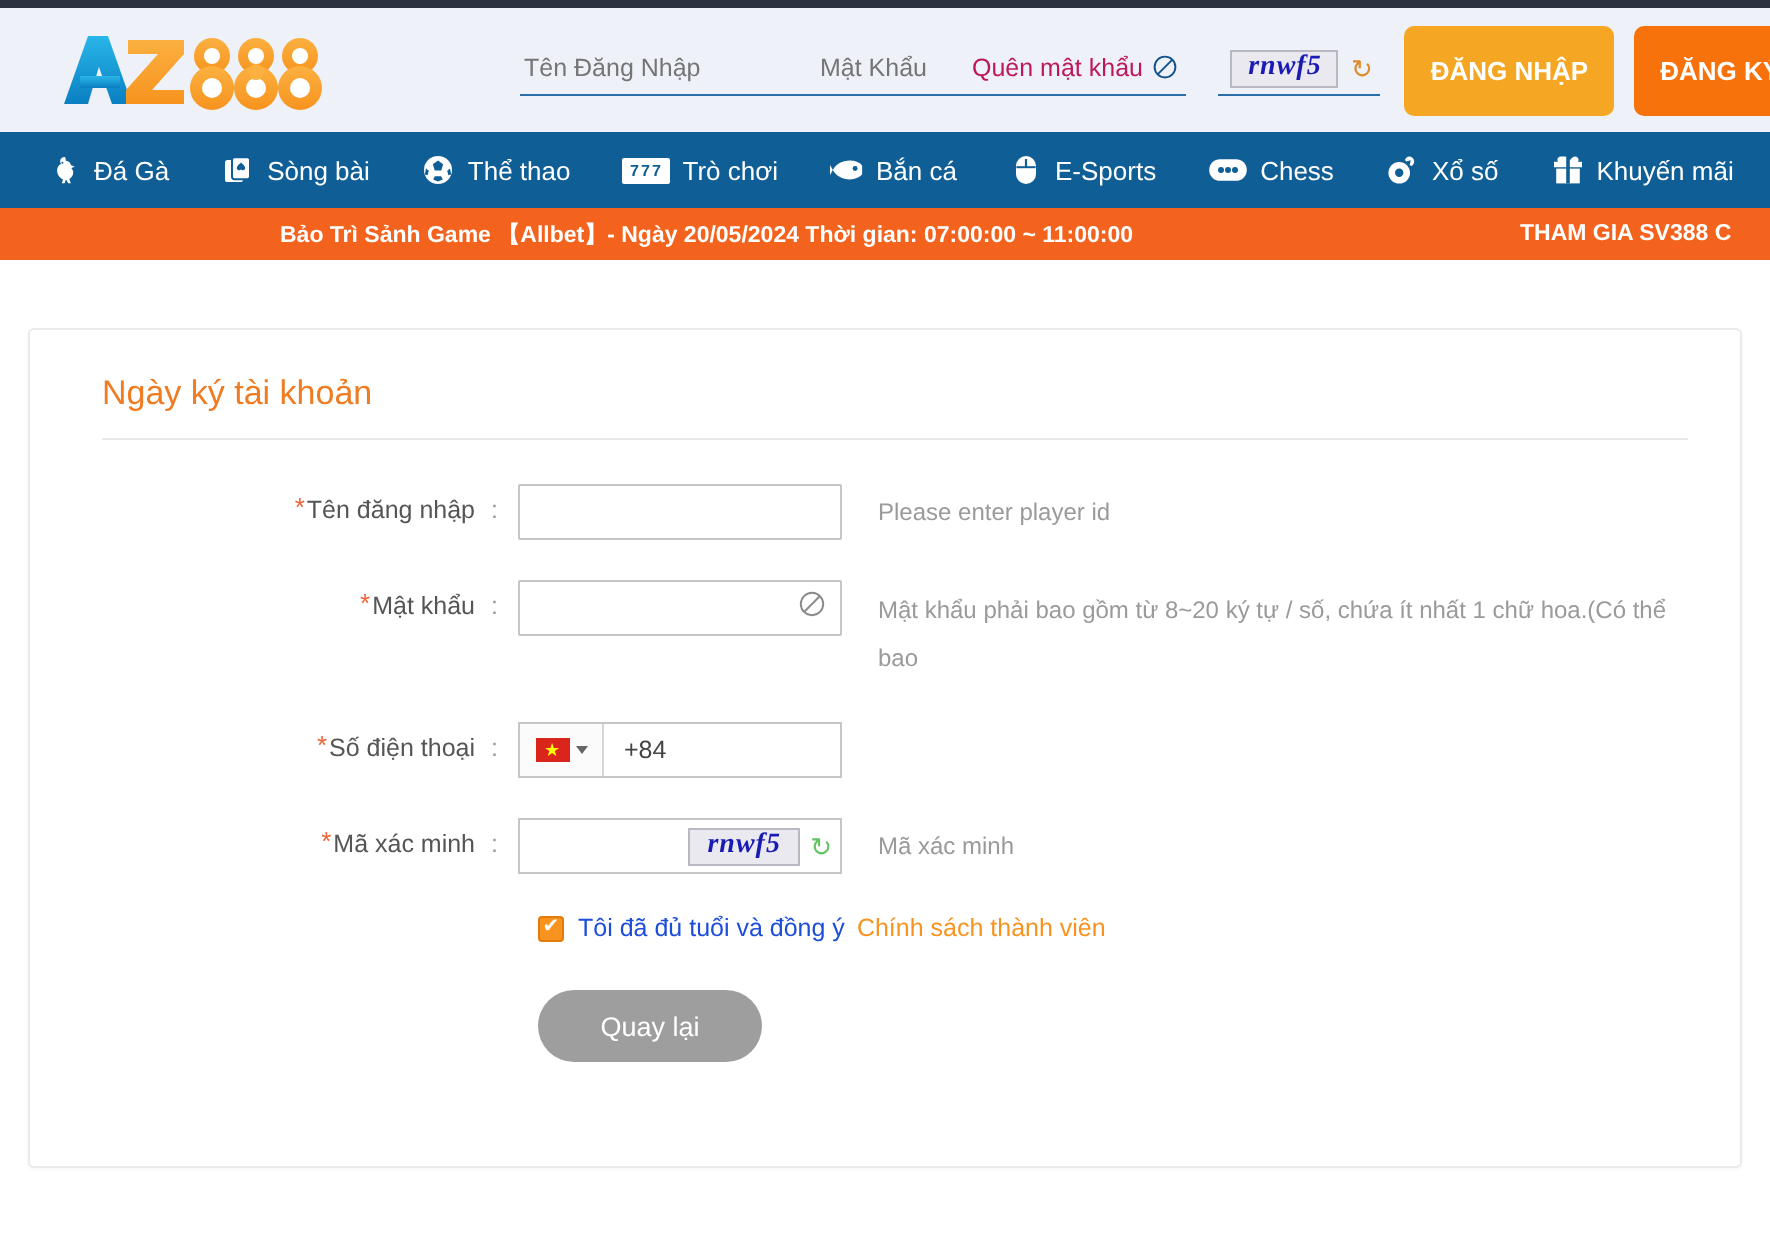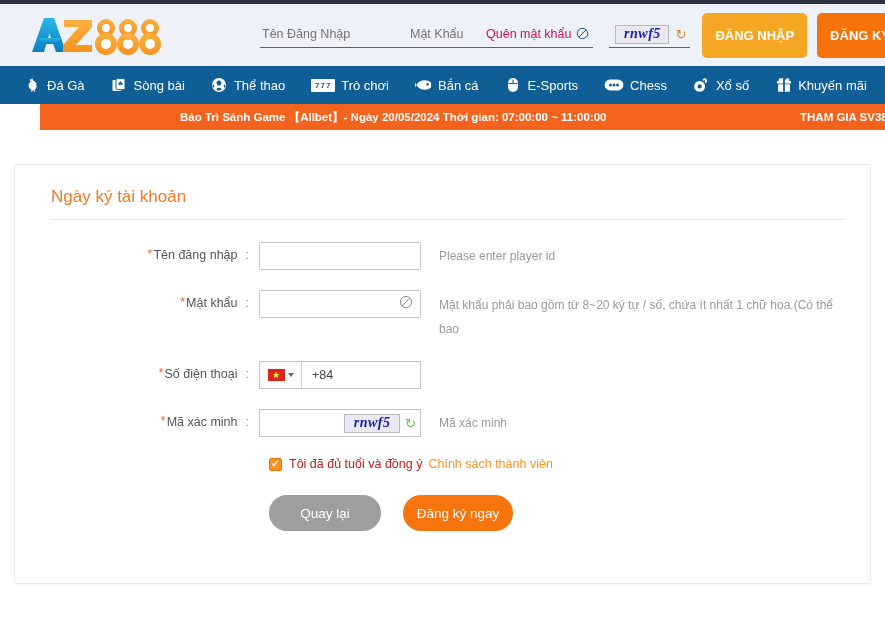--- a/index.html
+++ b/index.html
@@ -128,21 +128,20 @@
   .marquee {
     height: 26px;
     background: #f4631e;
     color: #fff;
     font-size: 11.5px;
     font-weight: bold;
     display: flex;
     align-items: center;
     position: relative;
     overflow: hidden;
-    margin-left: 40px;
   }
   .marquee .m1 { position: absolute; left: 140px; white-space: nowrap; }
   .marquee .m2 { position: absolute; left: 760px; white-space: nowrap; }
 
   
   .content {
     background: #fff;
     height: 488px;
     padding-top: 34px;
   }
@@ -251,21 +250,21 @@
   .agree-row { display: flex; align-items: center; margin-left: 228px; margin-top: 6px; margin-bottom: 24px; }
   .cb {
     width: 13px; height: 13px;
     background: #f7931e;
     border: 1px solid #e07c0a;
     border-radius: 2px;
     display: flex; align-items: center; justify-content: center;
     color: #fff; font-size: 10px; line-height: 1;
     cursor: pointer; margin-right: 7px;
   }
-  .agree-txt { font-size: 12.5px; color: #b91c1c; }
+  .agree-txt { font-size: 12.5px; color: #1d4ed8; }
   .policy-link { font-size: 12.5px; color: #f7931e; margin-left: 6px; cursor: pointer; }
 
   
   .btn-row { display: flex; margin-left: 228px; gap: 22px; align-items: flex-start; }
   .btn-back {
     background: #9e9e9e; color: #fff;
     border: none; border-radius: 18px;
     width: 112px; height: 36px;
     font-size: 13.5px; cursor: pointer;
     font-family: "Liberation Sans", sans-serif;
@@ -500,17 +499,16 @@
     </div>
 
     <div class="agree-row">
       <span class="cb">✔</span>
       <span class="agree-txt">Tôi đã đủ tuổi và đồng ý</span>
       <span class="policy-link">Chính sách thành viên</span>
     </div>
 
     <div class="btn-row">
       <button class="btn-back">Quay lại</button>
-      <button class="btn-submit">Đăng ký ngay</button>
     </div>
 
   </div>
 </div>
 
 </body></html>

